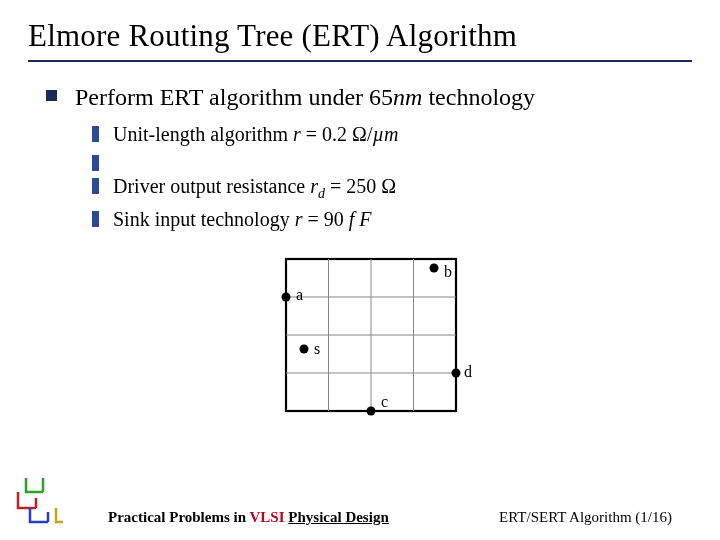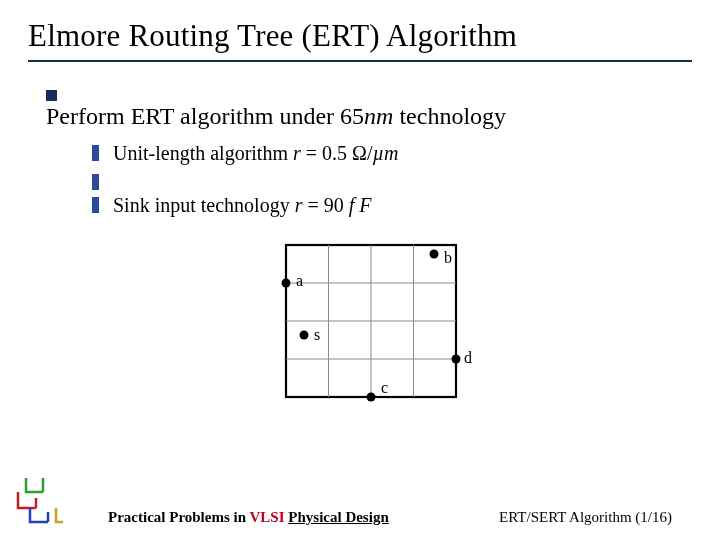--- a/index.html
+++ b/index.html
@@ -23,21 +23,20 @@
     margin-bottom: 20px;
     letter-spacing: 0.2px;
   }
   .content {
     padding-left: 18px;
   }
   .row-main {
     display: flex;
     align-items: flex-start;
     margin-bottom: 8px;
-    flex-direction: column;
   }
   .bullet-sq {
     width: 11px; height: 11px;
     background: #1a2a5a;
     flex-shrink: 0;
     margin-top: 8px;
     margin-right: 18px;
   }
   .main-text {
     font-size: 24px;
@@ -99,28 +98,34 @@
       <div class="main-text">
         <span>Perform ERT algorithm under 65</span><span class="italic">nm</span><span> technology</span>
       </div>
     </div>
 
     <div class="sub-list">
 
       <div class="sub-row">
         <div class="sub-bullet"></div>
         <div class="sub-text">
-          <span>Unit-length algorithm </span><span class="italic">r</span><span> = 0.5 Ω/</span><span class="italic">µm</span>
+          <span>Unit-length algorithm </span><span class="italic">r</span><span> = 0.2 Ω/</span><span class="italic">µm</span>
         </div>
       </div>
 
       <div class="sub-row">
         <div class="sub-bullet"></div>
       </div>
 
+      <div class="sub-row">
+        <div class="sub-bullet"></div>
+        <div class="sub-text">
+          <span>Driver output resistance </span><span class="italic">r</span><span class="subscript">d</span><span> = 250 Ω</span>
+        </div>
+      </div>
 
       <div class="sub-row">
         <div class="sub-bullet"></div>
         <div class="sub-text">
           <span>Sink input technology </span><span class="italic">r</span><span> = 90 </span><span class="italic">f F</span>
         </div>
       </div>
 
     </div>
 

